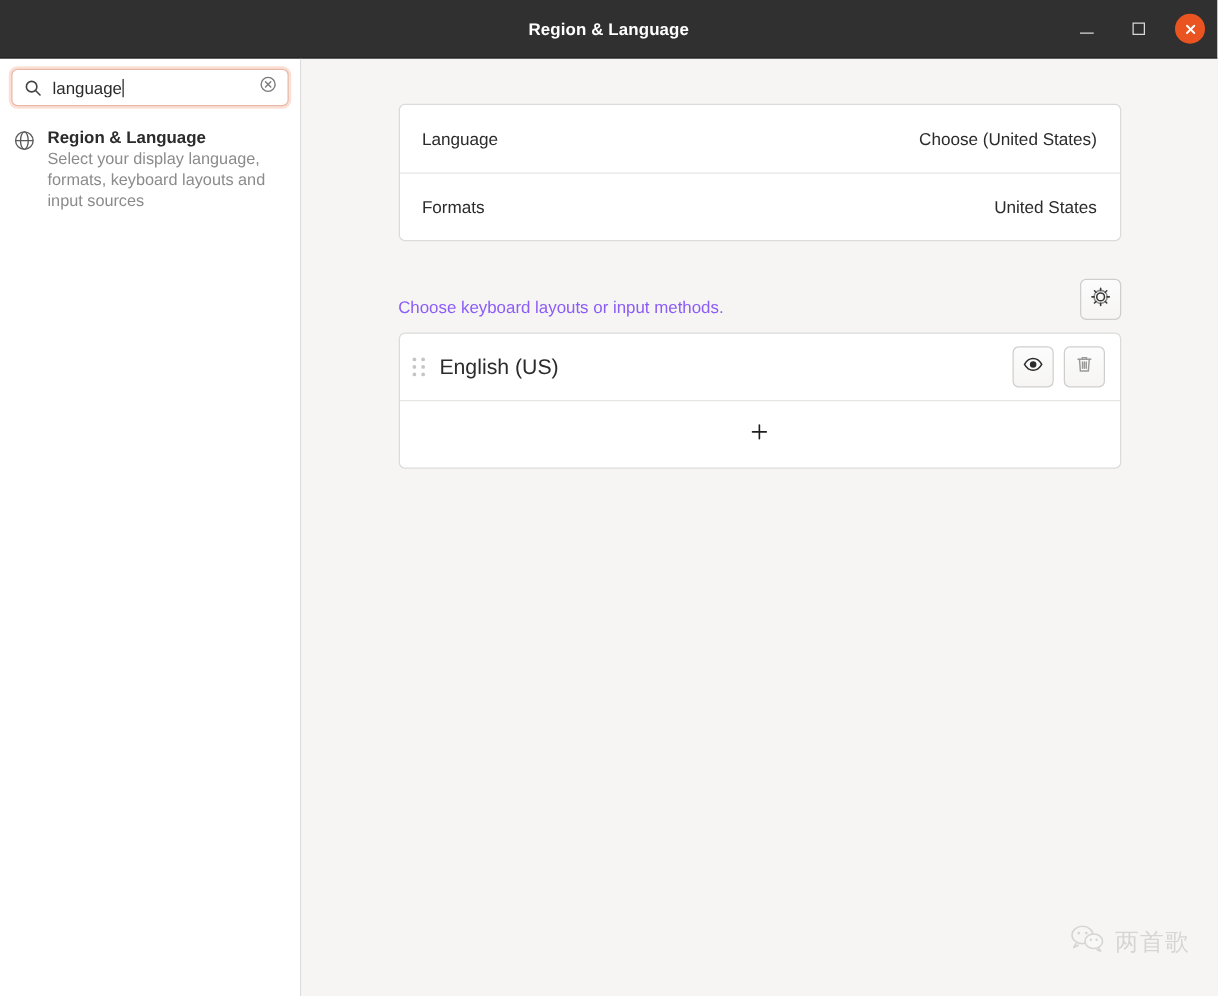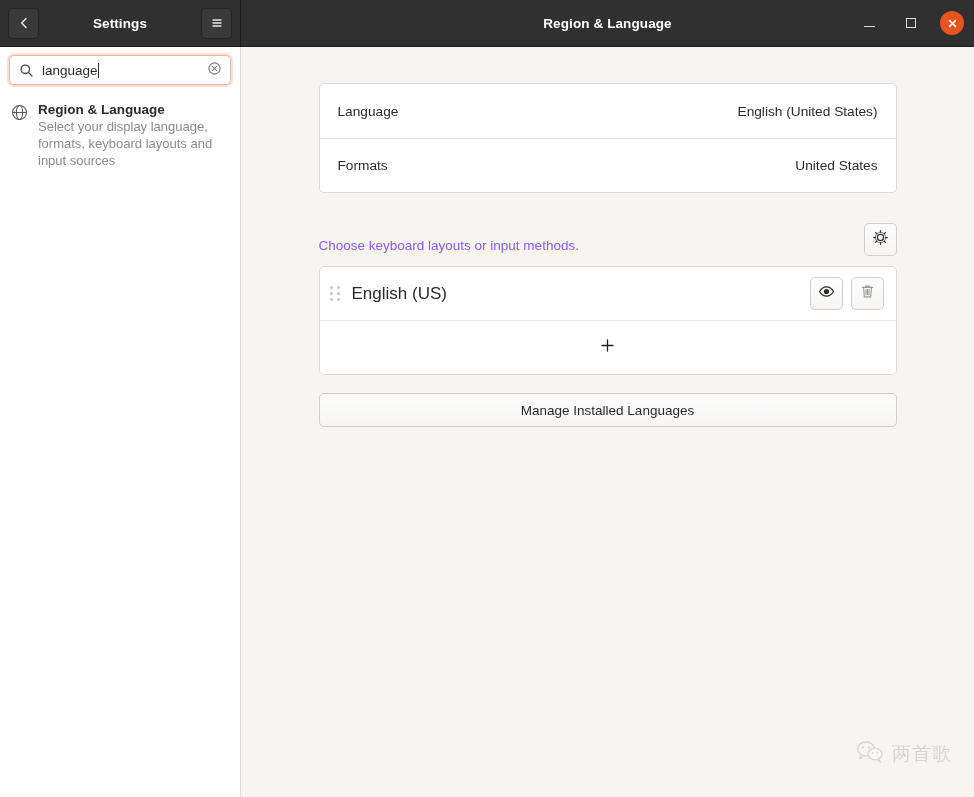--- a/index.html
+++ b/index.html
@@ -340,41 +340,20 @@
     letter-spacing: 1px;
   }
 </style>
 </head>
 <body>
 
 <div class="window">
 
   <div class="headerbar">
 
-    <div class="hb-left">
-      <div class="hb-btn">
-        <span>
-          <svg width="14" height="14" viewBox="0 0 14 14">
-            <path d="M9 2.5 L4.7 7 L9 11.5" fill="none" stroke="#e8e8e8" stroke-width="1.4" stroke-linecap="round" stroke-linejoin="round"></path>
-          </svg>
-        </span>
-      </div>
-      <div class="hb-title">Settings</div>
-      <div class="hb-btn">
-        <span>
-          <svg width="14" height="14" viewBox="0 0 14 14">
-            <g stroke="#e8e8e8" stroke-width="1.3" stroke-linecap="round">
-              <line x1="3" y1="4" x2="11" y2="4"></line>
-              <line x1="3" y1="7" x2="11" y2="7"></line>
-              <line x1="3" y1="10" x2="11" y2="10"></line>
-            </g>
-          </svg>
-        </span>
-      </div>
-    </div>
 
     <div class="hb-right">
       <div class="hb-title">Region &amp; Language</div>
       <div class="win-controls">
         <div class="wc wc-min"></div>
         <div class="wc wc-max"></div>
         <div class="wc wc-close">
           <span>
             <svg width="11" height="11" viewBox="0 0 11 11">
               <g stroke="#ffffff" stroke-width="1.5" stroke-linecap="round">
@@ -431,21 +410,21 @@
       </div>
 
     </div>
 
     <div class="content">
       <div class="content-inner">
 
         <div class="card">
           <div class="row">
             <span class="row-label">Language</span>
-            <span class="row-value">English (United States)</span>
+            <span class="row-value">Choose (United States)</span>
           </div>
           <div class="row">
             <span class="row-label">Formats</span>
             <span class="row-value">United States</span>
           </div>
         </div>
 
         <div class="section-head">
           <div class="section-titles">
             <div class="section-sub">Choose keyboard layouts or input methods.</div>
@@ -502,21 +481,20 @@
               <svg width="17" height="17" viewBox="0 0 17 17">
                 <g stroke="#1f1f1f" stroke-width="1.3" stroke-linecap="round">
                   <line x1="8.5" y1="3" x2="8.5" y2="14"></line>
                   <line x1="3" y1="8.5" x2="14" y2="8.5"></line>
                 </g>
               </svg>
             </span>
           </div>
         </div>
 
-        <div class="wide-btn">Manage Installed Languages</div>
 
       </div>
 
       <div class="watermark">
         <span>
           <svg width="28" height="24" viewBox="0 0 28 24">
             <ellipse cx="10" cy="9" rx="8.4" ry="7" fill="none" stroke="#8d8d8d" stroke-width="1.3"></ellipse>
             <path d="M5 15.5 L3 19 L7 17" fill="none" stroke="#8d8d8d" stroke-width="1.3" stroke-linejoin="round"></path>
             <circle cx="7" cy="7.4" r="1.1" fill="#8d8d8d"></circle>
             <circle cx="13" cy="7.4" r="1.1" fill="#8d8d8d"></circle>

